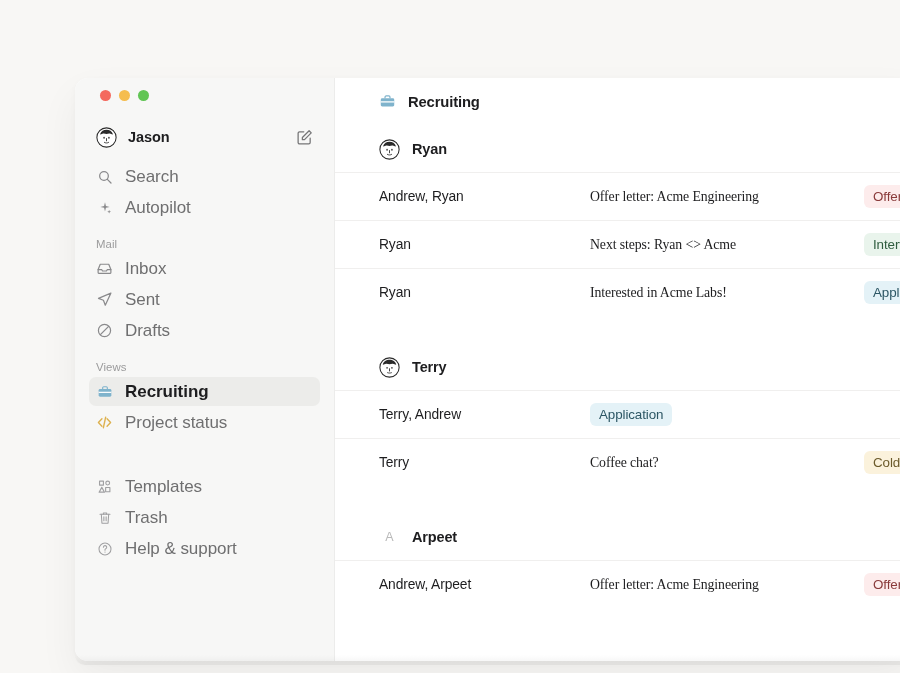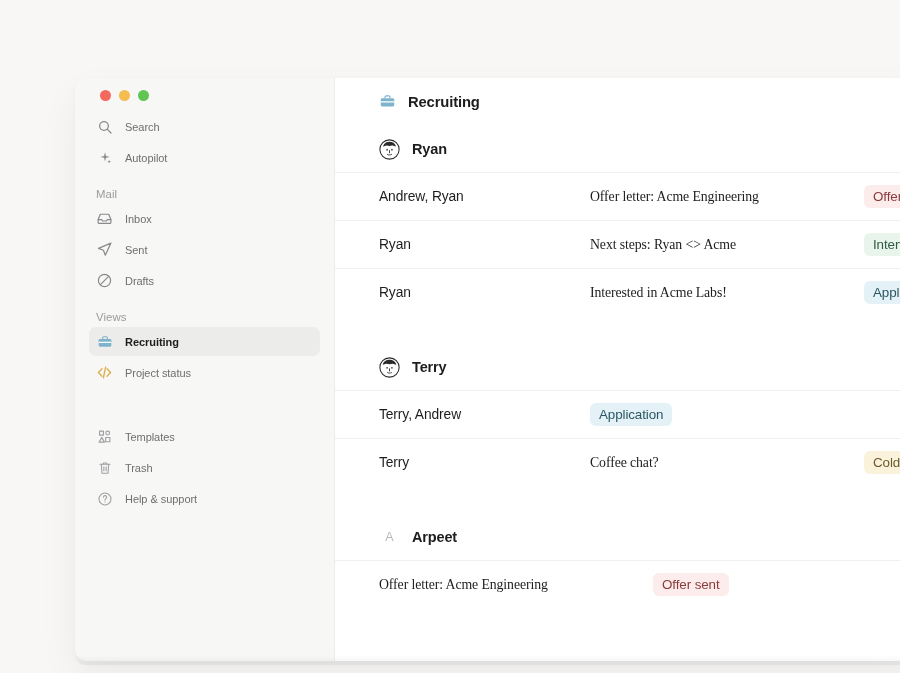--- a/index.html
+++ b/index.html
@@ -55,21 +55,21 @@
   .nav-item {
     display: flex; align-items: center;
     height: 29px; padding: 0 7px; border-radius: 7px;
     cursor: pointer; margin-top: 2px;
   }
   .nav-item .ico {
     width: 17px; height: 17px; flex: 0 0 17px;
     display: flex; align-items: center; justify-content: center;
   }
   .nav-item .lbl {
-    margin-left: 12px; font-size: 11px; color: #6f6f70; letter-spacing: -0.05px;
+    margin-left: 12px; font-size: 17px; color: #6f6f70; letter-spacing: -0.05px;
   }
   .nav-item.selected { background: #ececea; }
   .nav-item.selected .lbl { color: #1d1d1f; font-weight: 600; }
 
   .group-gap { height: 16px; }
   .section-label {
     font-size: 11.4px; color: #9b9b9c; padding: 0 7px;
     margin-bottom: 4px; letter-spacing: 0.05px;
   }
 
@@ -133,20 +133,39 @@
   <div class="window">
 
     <div class="sidebar">
 
       <div class="traffic">
         <div class="dot red"></div>
         <div class="dot yellow"></div>
         <div class="dot green"></div>
       </div>
 
+      <div class="user-row">
+        <span class="avatar-face">
+          <svg viewBox="0 0 24 24" width="21" height="21">
+            <circle cx="12" cy="12" r="11" fill="#fff" stroke="#2b2b2b" stroke-width="1.2"></circle>
+            <path d="M4.6 8.4c1.2-3.6 4-5.2 7.4-5.2s6.2 1.6 7.4 5.2c-1.1.5-2.3-.6-3.6-.9-1.5-.3-2.7.5-3.8.5s-2.3-.8-3.8-.5c-1.3.3-2.5 1.4-3.6.9z" fill="#2b2b2b"></path>
+            <ellipse cx="9.2" cy="12.2" rx=".85" ry="1.1" fill="#2b2b2b"></ellipse>
+            <ellipse cx="14.8" cy="12.2" rx=".85" ry="1.1" fill="#2b2b2b"></ellipse>
+            <path d="M12 13.2v2.6" stroke="#2b2b2b" stroke-width="1" fill="none" stroke-linecap="round"></path>
+            <path d="M9.6 17.6c1.4.9 3.4.9 4.8 0" stroke="#2b2b2b" stroke-width="1" fill="none" stroke-linecap="round"></path>
+          </svg>
+        </span>
+        <span class="user-name">Jason</span>
+        <span class="compose">
+          <svg viewBox="0 0 24 24" width="17" height="17" fill="none" stroke="#5a5a5c" stroke-width="1.8" stroke-linecap="round" stroke-linejoin="round">
+            <path d="M20 13v6a2 2 0 0 1-2 2H5a2 2 0 0 1-2-2V6a2 2 0 0 1 2-2h6"></path>
+            <path d="M18.5 2.5 21.5 5.5 12 15H9v-3z"></path>
+          </svg>
+        </span>
+      </div>
 
       <div style="height:9px"></div>
 
       <div class="nav-item">
         <span class="ico">
           <svg viewBox="0 0 24 24" width="16" height="16" fill="none" stroke="#8a8a8c" stroke-width="1.9" stroke-linecap="round">
             <circle cx="10.5" cy="10.5" r="6.5"></circle>
               <path d="M15.5 15.5 21 21"></path>
           </svg>
         </span>
@@ -343,20 +362,21 @@
       </div>
 
       <div class="spacer-row"></div>
 
       <div class="person-head">
         <span class="ph-letter">A</span>
         <span class="ph-name">Arpeet</span>
       </div>
 
       <div class="mail-row">
+        <span class="senders">Andrew, Arpeet</span>
         <span class="subject">Offer letter: Acme Engineering</span>
         <span class="badge-wrap">
           <span class="badge" style="background:#fdecec;color:#8a3b3b;">Offer sent</span>
         </span>
       </div>
 
     </div>
   </div>
 
   <div class="window-foot"></div>

